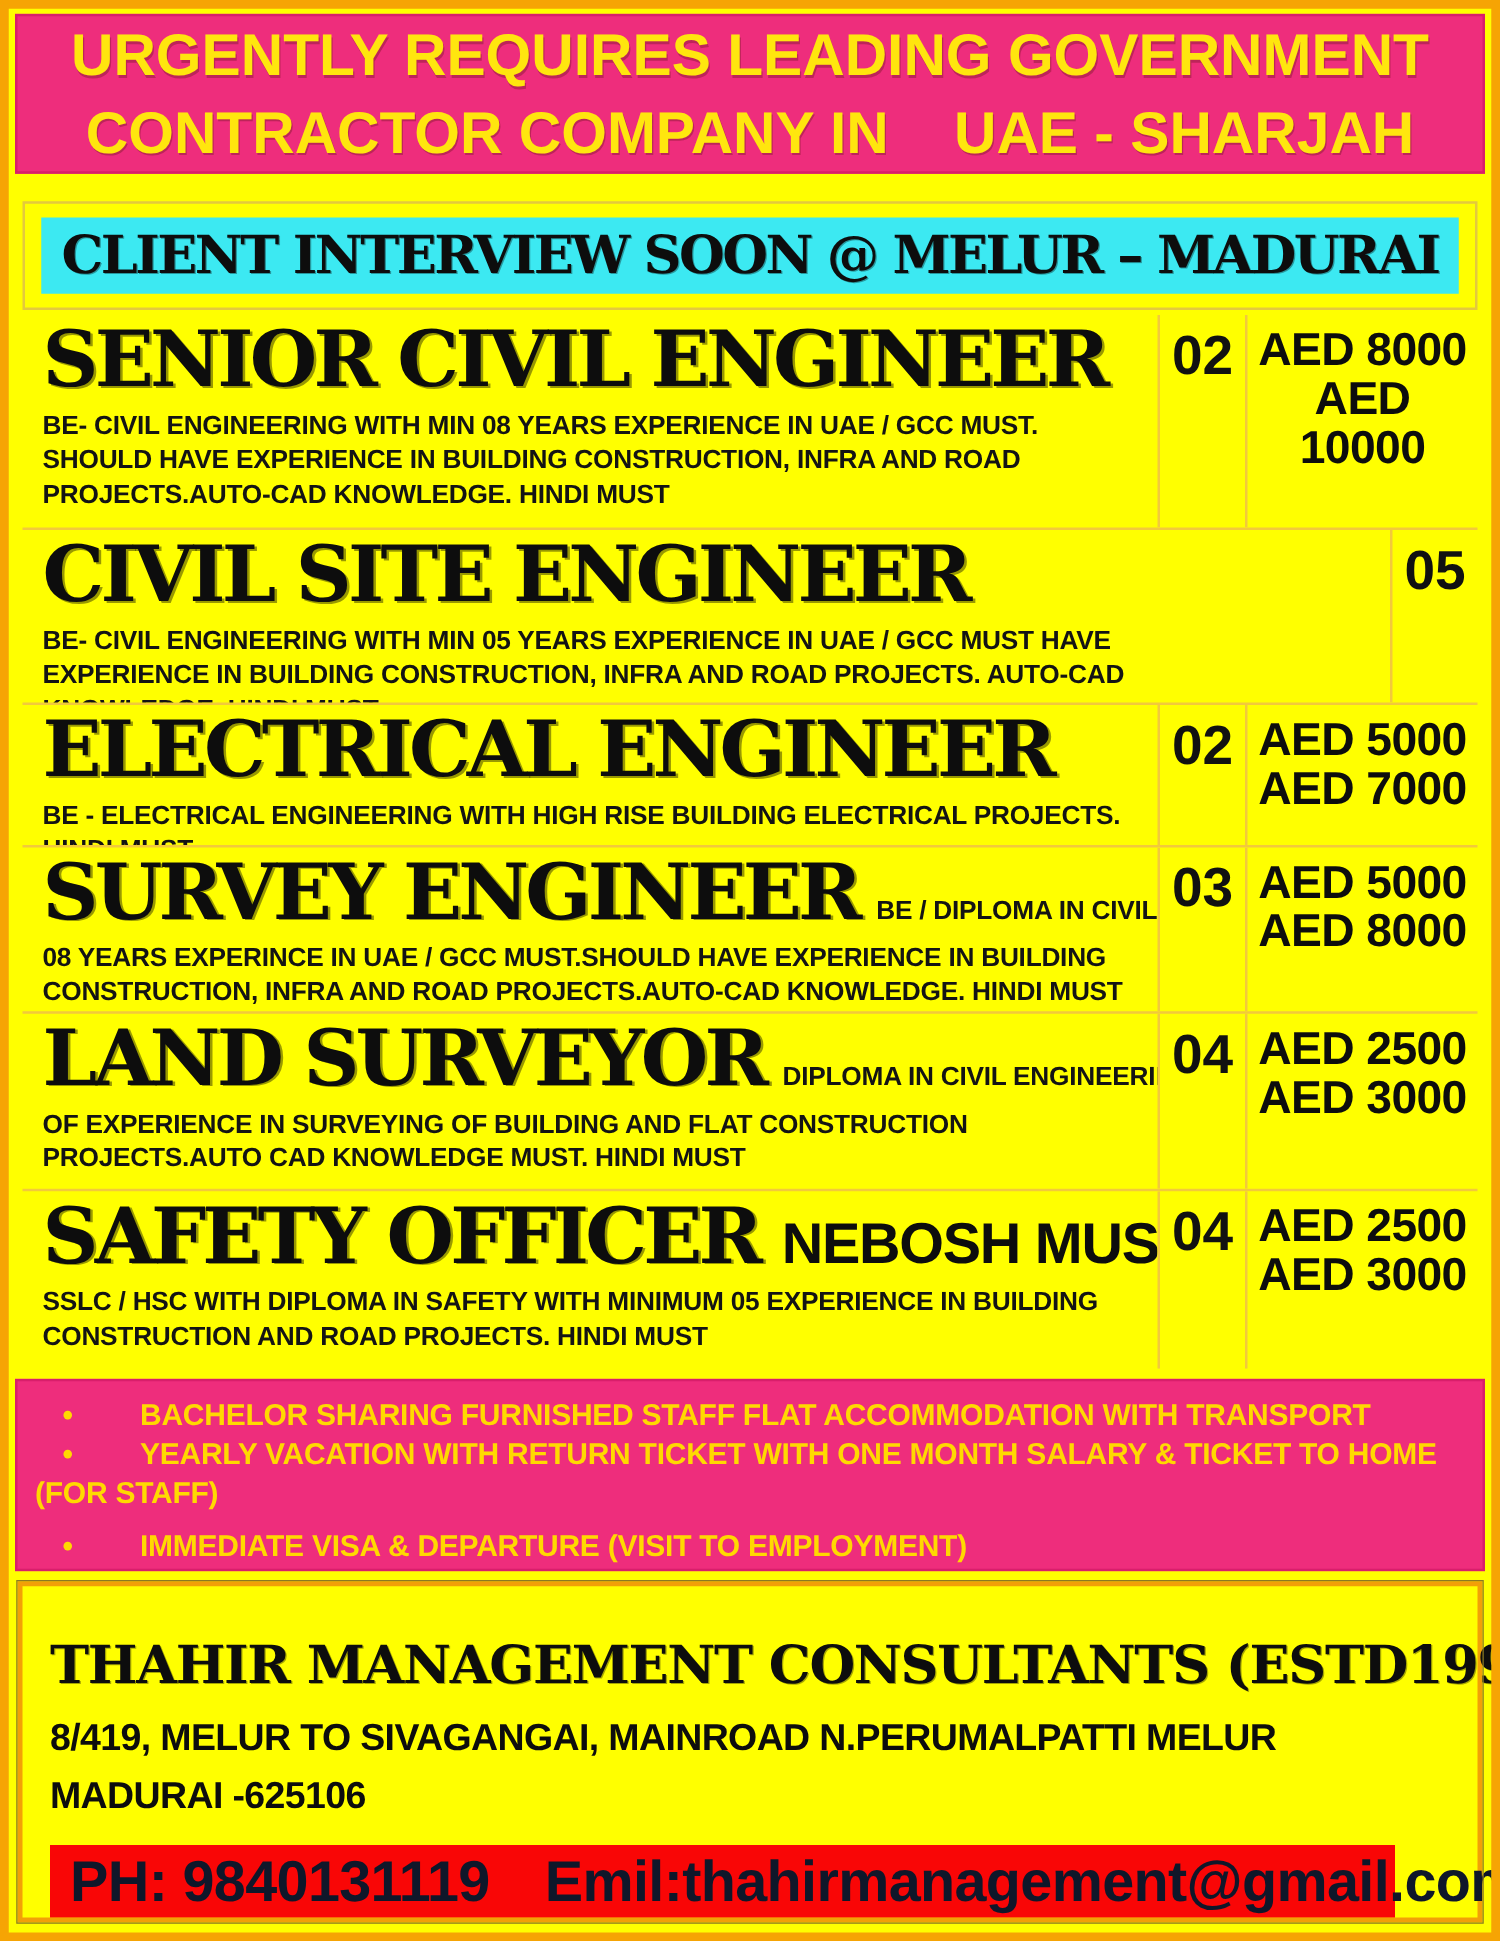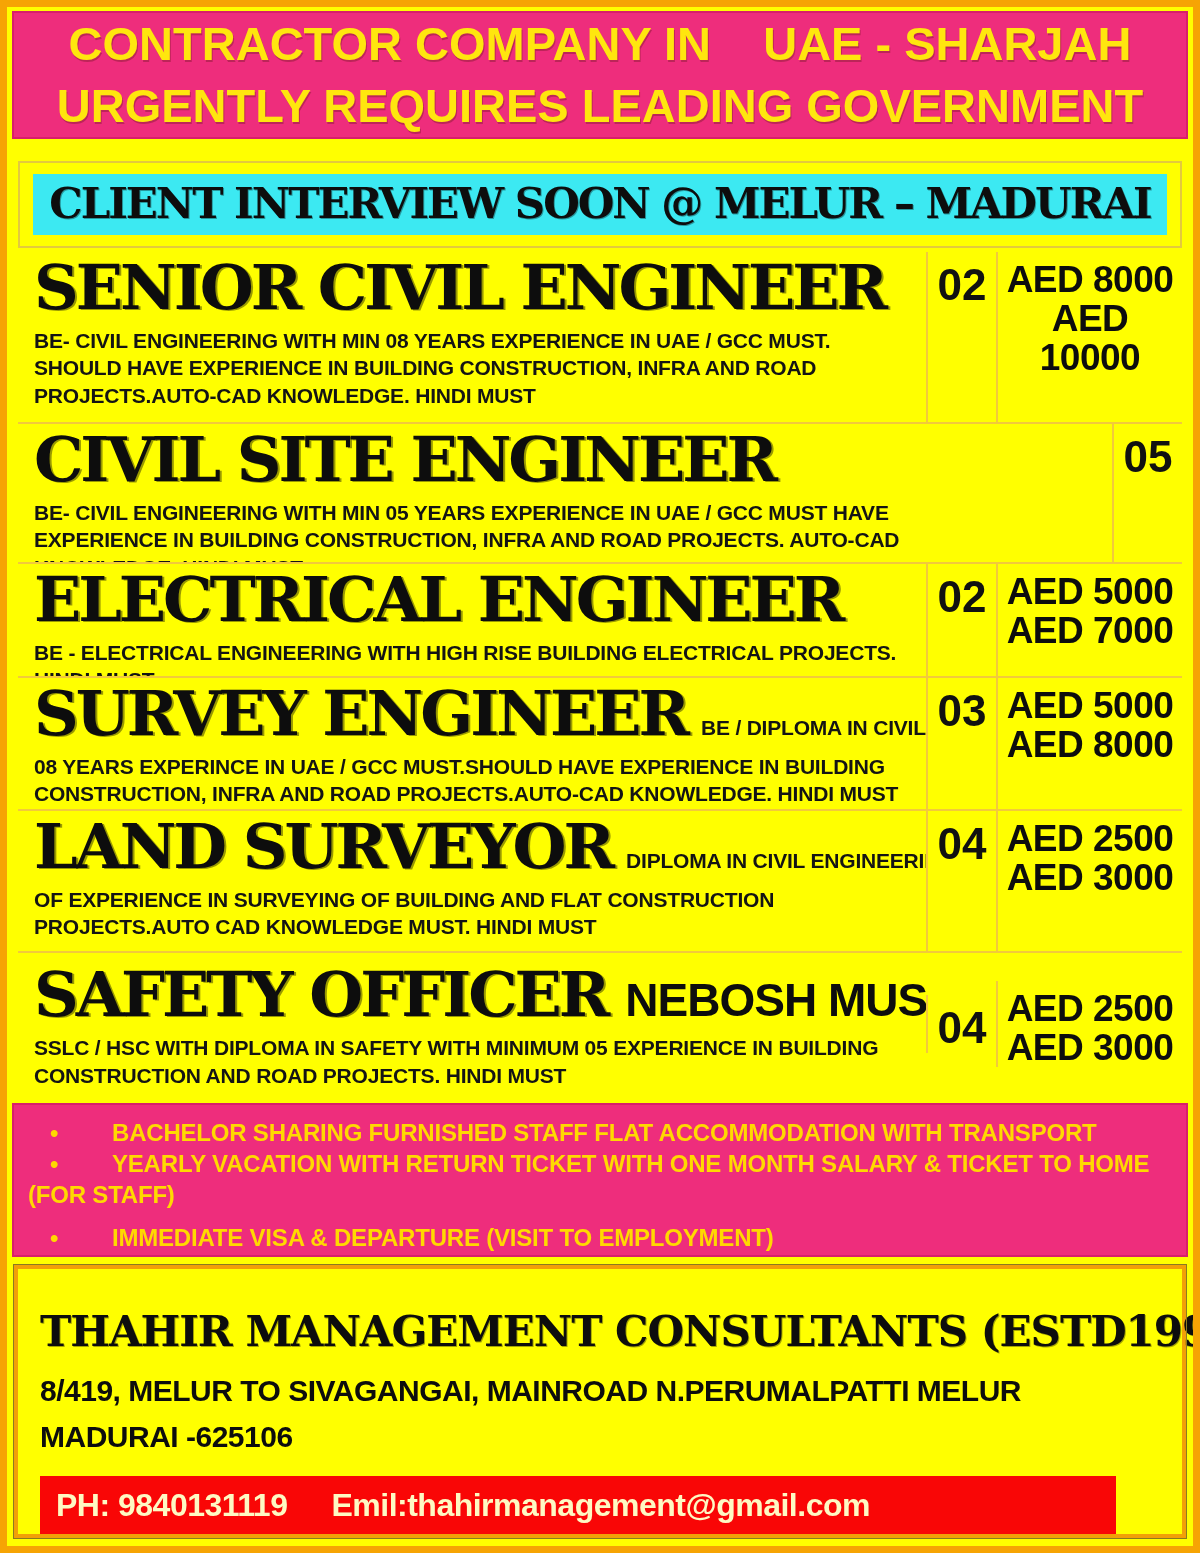--- a/index.html
+++ b/index.html
@@ -128,21 +128,21 @@
     line-height:39px;
     color:#0d0d0d;
     padding-top:8px;
     letter-spacing:-0.5px;
   }
   .r1 { height:172px; }
   .r2 { height:140px; }
   .r3 { height:114px; }
   .r4 { height:133px; }
   .r5 { height:142px; }
-  .r6 { height:142px;align-items:center; }
+  .r6 { height:142px; }
 
   
   .benefits {
     background:#ee2d7c;
     margin:8px 0 0 0;
     height:162px;
     box-sizing:border-box;
     padding:14px 16px 0 16px;
     box-shadow:inset 0 0 0 2px #d81f6b;
   }
@@ -186,42 +186,42 @@
   .footer-address {
     font-weight:bold;
     font-size:30px;
     line-height:46px;
     letter-spacing:-0.5px;
     color:#0d0d0d;
   }
   .contact-bar {
     margin-top:16px;
     background:#f90606;
-    color:#fef9c3;
+    color:#0f172a;
     display:flex;
     align-items:center;
     gap:44px;
     width:1076px;
     box-sizing:border-box;
     height:58px;
     padding:0 16px;
     font-weight:bold;
-    font-size:32px;
+    font-size:46px;
     letter-spacing:-0.5px;
     white-space:nowrap;
   }
 </style>
 </head>
 <body>
 
 <div class="page">
 
   <div class="banner">
+    <div class="banner-line">URGENTLY REQUIRES LEADING GOVERNMENT</div>
     <div class="banner-line">CONTRACTOR COMPANY IN    UAE - SHARJAH</div>
-    <div class="banner-line">URGENTLY REQUIRES LEADING GOVERNMENT</div>
   </div>
 
   <div class="headline-band">
     <div class="headline-strip">CLIENT INTERVIEW SOON @ MELUR – MADURAI</div>
   </div>
 
   <div class="jobs">
 
     <div class="job-row r1">
       <div class="job-main">

